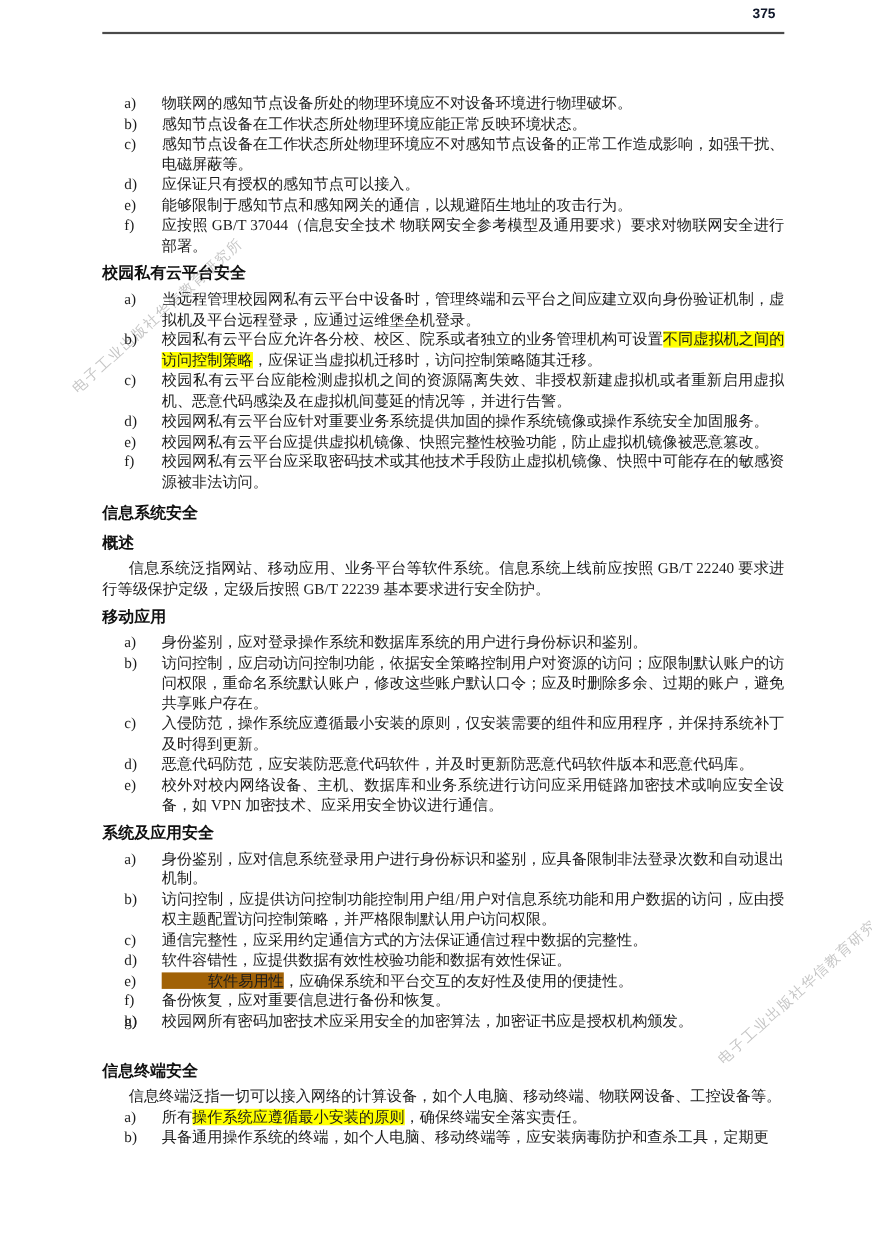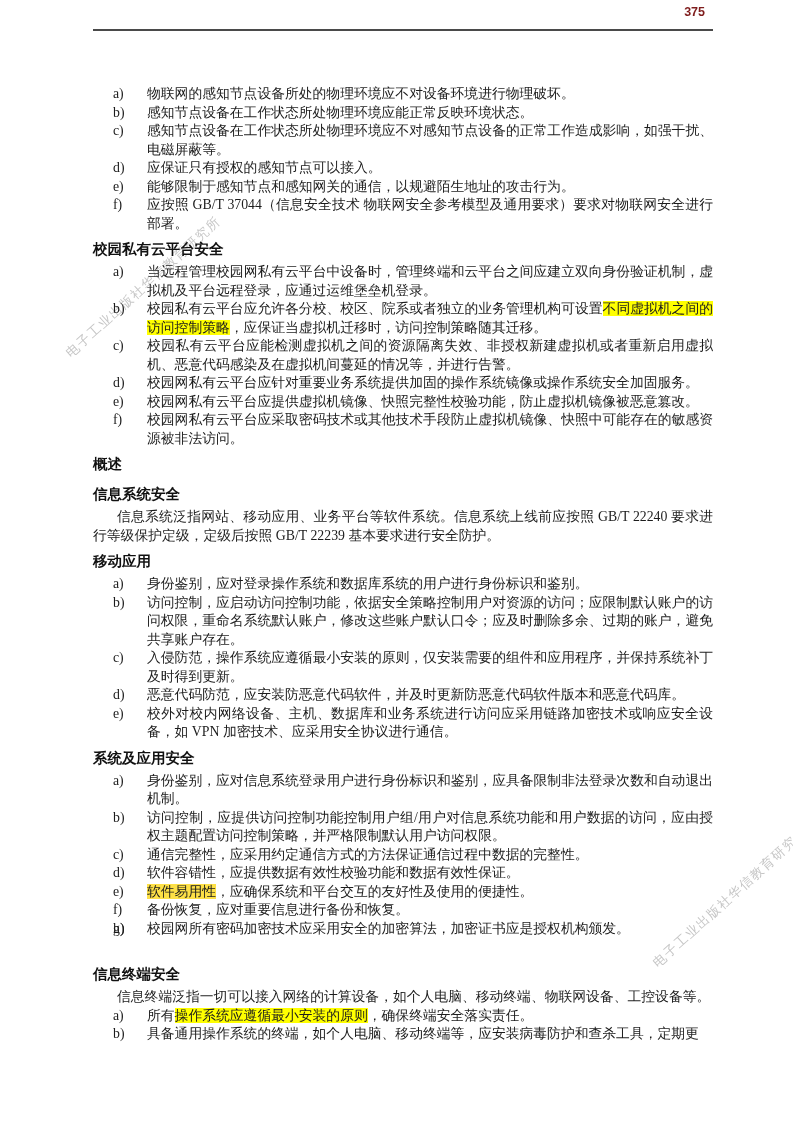--- a/index.html
+++ b/index.html
@@ -14,21 +14,21 @@
   }
   .page-number {
     position: absolute;
     top: 5px;
     left: 93px;
     width: 612px;
     text-align: right;
     font-family: "Liberation Sans", "DejaVu Sans", sans-serif;
     font-size: 12.5px;
     font-weight: 700;
-    color: #7f1d1d;
+    color: #0f172a;
   }
   .header-rule {
     position: absolute;
     left: 93px;
     top: 29px;
     width: 620px;
     height: 0;
     border-top: 2px solid #4a4a4a;
   }
   .watermark {
@@ -89,38 +89,38 @@
       </div>
       <div class="heading">校园私有云平台安全</div>
       <div class="list">
         <div class="list-item"><span class="item-label">a)</span><span class="item-text"><span>当远程管理校园网私有云平台中设备时，管理终端和云平台之间应建立双向身份验证机制，虚拟机及平台远程登录，应通过运维堡垒机登录。</span></span></div>
         <div class="list-item"><span class="item-label">b)</span><span class="item-text"><span>校园私有云平台应允许各分校、校区、院系或者独立的业务管理机构可设置</span><span class="hl" style="background: rgb(255, 255, 0);">不同虚拟机之间的访问控制策略</span><span>，应保证当虚拟机迁移时，访问控制策略随其迁移。</span></span></div>
         <div class="list-item"><span class="item-label">c)</span><span class="item-text"><span>校园私有云平台应能检测虚拟机之间的资源隔离失效、非授权新建虚拟机或者重新启用虚拟机、恶意代码感染及在虚拟机间蔓延的情况等，并进行告警。</span></span></div>
         <div class="list-item"><span class="item-label">d)</span><span class="item-text"><span>校园网私有云平台应针对重要业务系统提供加固的操作系统镜像或操作系统安全加固服务。</span></span></div>
         <div class="list-item"><span class="item-label">e)</span><span class="item-text"><span>校园网私有云平台应提供虚拟机镜像、快照完整性校验功能，防止虚拟机镜像被恶意篡改。</span></span></div>
         <div class="list-item"><span class="item-label">f)</span><span class="item-text"><span>校园网私有云平台应采取密码技术或其他技术手段防止虚拟机镜像、快照中可能存在的敏感资源被非法访问。</span></span></div>
       </div>
+      <div class="heading level1">信息系统安全</div>
       <div class="heading">概述</div>
-      <div class="heading level1">信息系统安全</div>
       <div class="paragraph"><span>信息系统泛指网站、移动应用、业务平台等软件系统。信息系统上线前应按照 GB/T 22240 要求进行等级保护定级，定级后按照 GB/T 22239 基本要求进行安全防护。</span></div>
       <div class="heading">移动应用</div>
       <div class="list">
         <div class="list-item"><span class="item-label">a)</span><span class="item-text"><span>身份鉴别，应对登录操作系统和数据库系统的用户进行身份标识和鉴别。</span></span></div>
         <div class="list-item"><span class="item-label">b)</span><span class="item-text"><span>访问控制，应启动访问控制功能，依据安全策略控制用户对资源的访问；应限制默认账户的访问权限，重命名系统默认账户，修改这些账户默认口令；应及时删除多余、过期的账户，避免共享账户存在。</span></span></div>
         <div class="list-item"><span class="item-label">c)</span><span class="item-text"><span>入侵防范，操作系统应遵循最小安装的原则，仅安装需要的组件和应用程序，并保持系统补丁及时得到更新。</span></span></div>
         <div class="list-item"><span class="item-label">d)</span><span class="item-text"><span>恶意代码防范，应安装防恶意代码软件，并及时更新防恶意代码软件版本和恶意代码库。</span></span></div>
         <div class="list-item"><span class="item-label">e)</span><span class="item-text"><span>校外对校内网络设备、主机、数据库和业务系统进行访问应采用链路加密技术或响应安全设备，如 VPN 加密技术、应采用安全协议进行通信。</span></span></div>
       </div>
       <div class="heading">系统及应用安全</div>
       <div class="list">
         <div class="list-item"><span class="item-label">a)</span><span class="item-text"><span>身份鉴别，应对信息系统登录用户进行身份标识和鉴别，应具备限制非法登录次数和自动退出机制。</span></span></div>
         <div class="list-item"><span class="item-label">b)</span><span class="item-text"><span>访问控制，应提供访问控制功能控制用户组/用户对信息系统功能和用户数据的访问，应由授权主题配置访问控制策略，并严格限制默认用户访问权限。</span></span></div>
         <div class="list-item"><span class="item-label">c)</span><span class="item-text"><span>通信完整性，应采用约定通信方式的方法保证通信过程中数据的完整性。</span></span></div>
         <div class="list-item"><span class="item-label">d)</span><span class="item-text"><span>软件容错性，应提供数据有效性校验功能和数据有效性保证。</span></span></div>
-        <div class="list-item"><span class="item-label">e)</span><span class="item-text"><span class="hl" style="background: #fde047;">软件易用性</span><span>，应确保系统和平台交互的友好性及使用的便捷性。</span></span></div>
+        <div class="list-item"><span class="item-label">e)</span><span class="item-text"><span class="hl" style="background: #a16207; padding-left: 42px;">软件易用性</span><span>，应确保系统和平台交互的友好性及使用的便捷性。</span></span></div>
         <div class="list-item"><span class="item-label">f)</span><span class="item-text"><span>备份恢复，应对重要信息进行备份和恢复。</span></span></div>
         <div class="list-item"><span class="item-label">g)</span></div>
         <div class="list-item"><span class="item-label">h)</span><span class="item-text"><span>校园网所有密码加密技术应采用安全的加密算法，加密证书应是授权机构颁发。</span></span></div>
       </div>
       <div class="heading level1 extra-space">信息终端安全</div>
       <div class="paragraph"><span>信息终端泛指一切可以接入网络的计算设备，如个人电脑、移动终端、物联网设备、工控设备等。</span></div>
       <div class="list">
         <div class="list-item"><span class="item-label">a)</span><span class="item-text"><span>所有</span><span class="hl" style="background: rgb(255, 255, 0);">操作系统应遵循最小安装的原则</span><span>，确保终端安全落实责任。</span></span></div>
         <div class="list-item"><span class="item-label">b)</span><span class="item-text"><span>具备通用操作系统的终端，如个人电脑、移动终端等，应安装病毒防护和查杀工具，定期更</span></span></div>
       </div>

